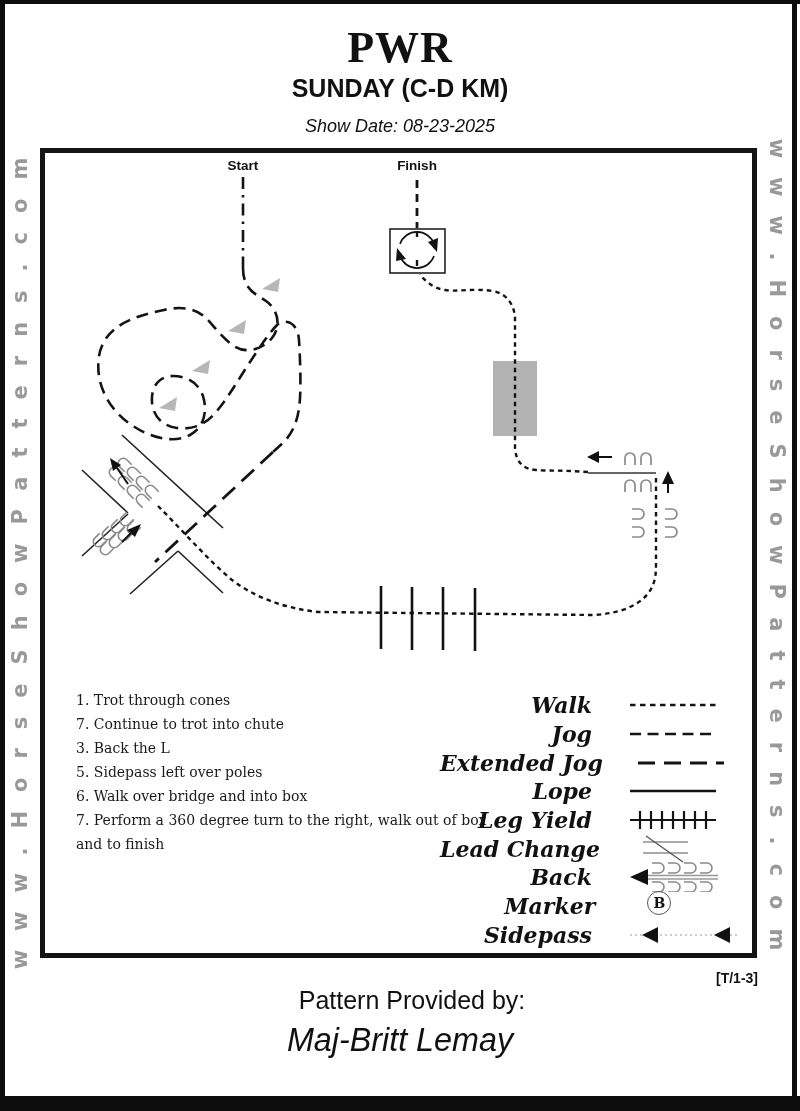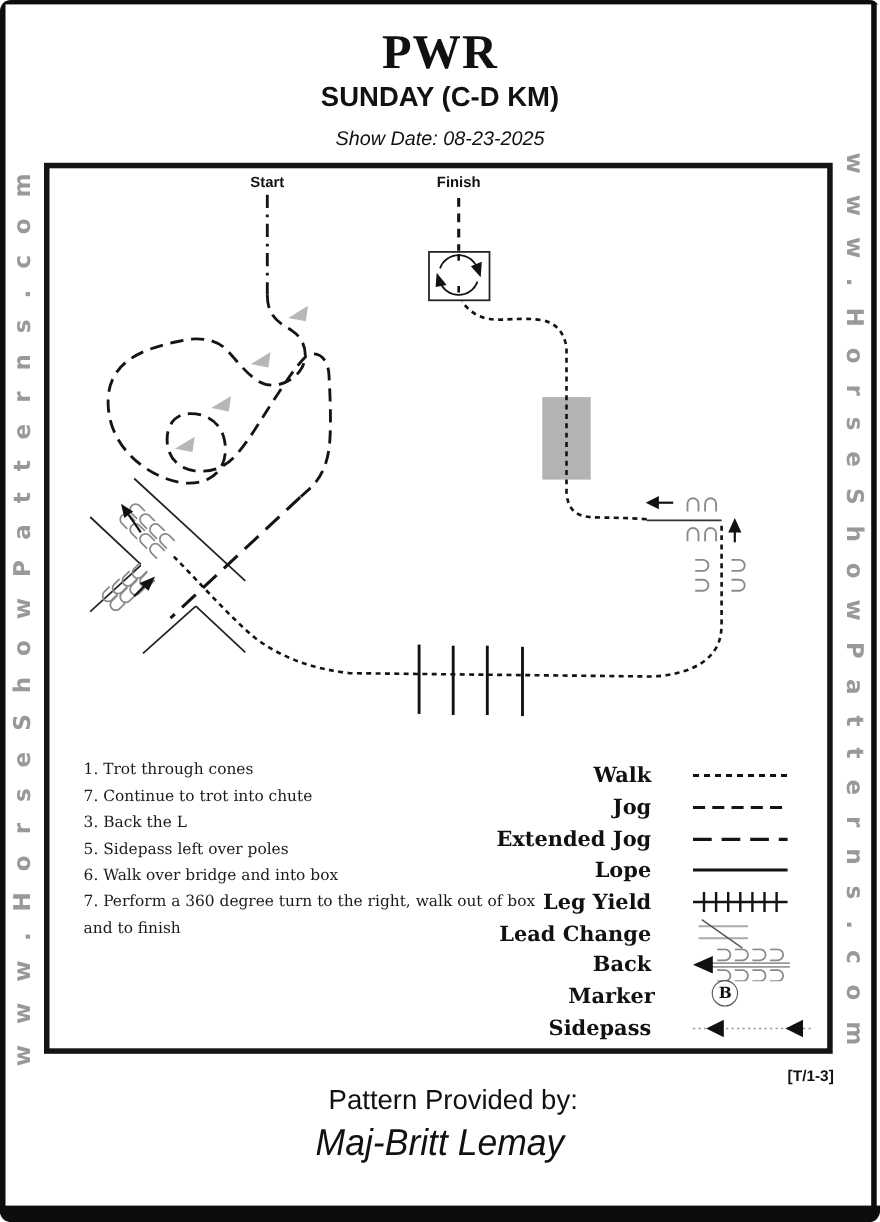--- a/index.html
+++ b/index.html
@@ -1,17 +1,17 @@
 <!DOCTYPE html>
 <html><head>
 <meta charset="utf-8">
 <style>
   html,body{margin:0;padding:0;background:#fff;}
   .page{position:relative;width:800px;height:1111px;background:#fff;overflow:hidden;
-        font-family:"Liberation Sans",sans-serif;color:#111;margin:0 auto;border-radius:10px;}
+        font-family:"Liberation Sans",sans-serif;color:#111;margin:0 auto;}
   .edge{position:absolute;background:#0d0d0d;}
   .edge-top{left:0;top:0;width:800px;height:4px;}
   .edge-left{left:0;top:0;width:5px;height:1111px;}
   .edge-right{left:792px;top:0;width:5px;height:1111px;}
   .edge-bottom{left:0;top:1096px;width:800px;height:15px;}
 
   .title{position:absolute;left:0;top:22px;width:100%;text-align:center;
          font-family:"Liberation Serif",serif;font-weight:bold;font-size:44px;letter-spacing:1px;}
   .subtitle{position:absolute;left:0;top:74px;width:100%;text-align:center;
             font-weight:bold;font-size:25px;letter-spacing:0px;}
@@ -28,21 +28,21 @@
                  border:5px solid #141414;box-sizing:border-box;background:#fff;}
   svg.diagram{position:absolute;left:45px;top:153px;width:707px;height:800px;}
 
   .instructions{position:absolute;left:76px;top:688px;width:432px;
                 font-family:"DejaVu Serif",serif;font-size:14px;line-height:24px;color:#1a1a1a;}
   .instructions p{margin:0;}
 
   .legend{position:absolute;left:440px;top:691px;width:300px;}
   .legend-row{display:flex;align-items:center;height:28.7px;}
   .legend-label{width:160px;text-align:right;margin-right:36px;
-                font-family:"DejaVu Serif",serif;font-weight:bold;font-size:19px;white-space:nowrap;}
+                font-family:"DejaVu Serif",serif;font-weight:bold;font-size:22px;white-space:nowrap;font-style:italic;}
   .legend-symbol{width:112px;height:30px;position:relative;}
   .legend-symbol svg{display:block;}
   .marker-circle{width:24px;height:24px;border:1.5px solid #555;border-radius:50%;
                  margin-left:16px;display:flex;align-items:center;justify-content:center;
                  font-family:"DejaVu Serif",serif;font-weight:bold;font-size:14px;box-sizing:border-box;}
 
   .plate-code{position:absolute;right:42px;top:970px;font-weight:bold;font-size:14px;}
   .provided-by{position:absolute;left:0;top:986px;width:100%;text-align:center;
                font-weight:normal;font-size:25px;padding-left:12px;}
   .provider-name{position:absolute;left:0;top:1020px;width:100%;text-align:center;

